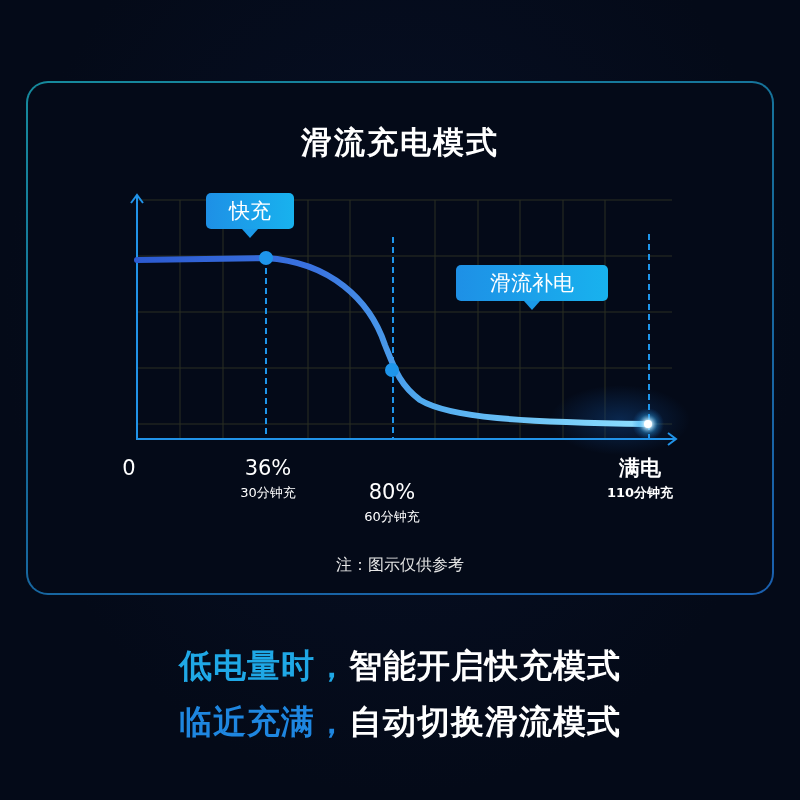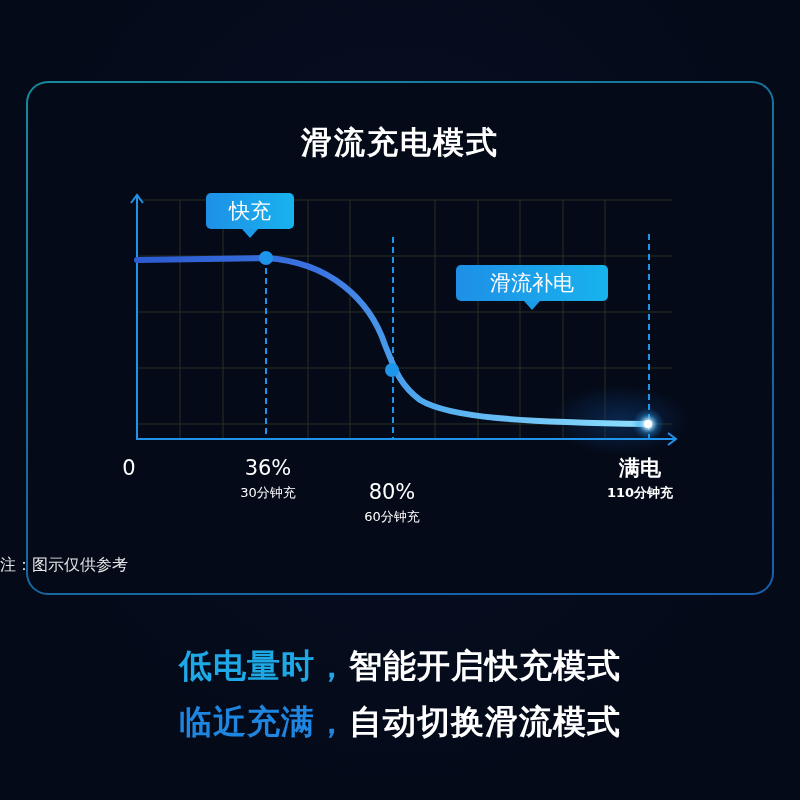--- a/index.html
+++ b/index.html
@@ -86,21 +86,21 @@
       transform: translateX(-50%);
       border-left: 8px solid transparent;
       border-right: 8px solid transparent;
       border-top: 9px solid #1b9ae9;
     }
     .note {
       position: absolute;
       left: 0;
       width: 100%;
       top: 555px;
-      text-align: left;
+      text-align: center;
       color: #e6e6e6;
       font-size: 16px;
     }
     .tagline {
       position: absolute;
       left: 0;
       width: 100%;
       text-align: center;
       font-size: 33px;
       font-weight: bold;

